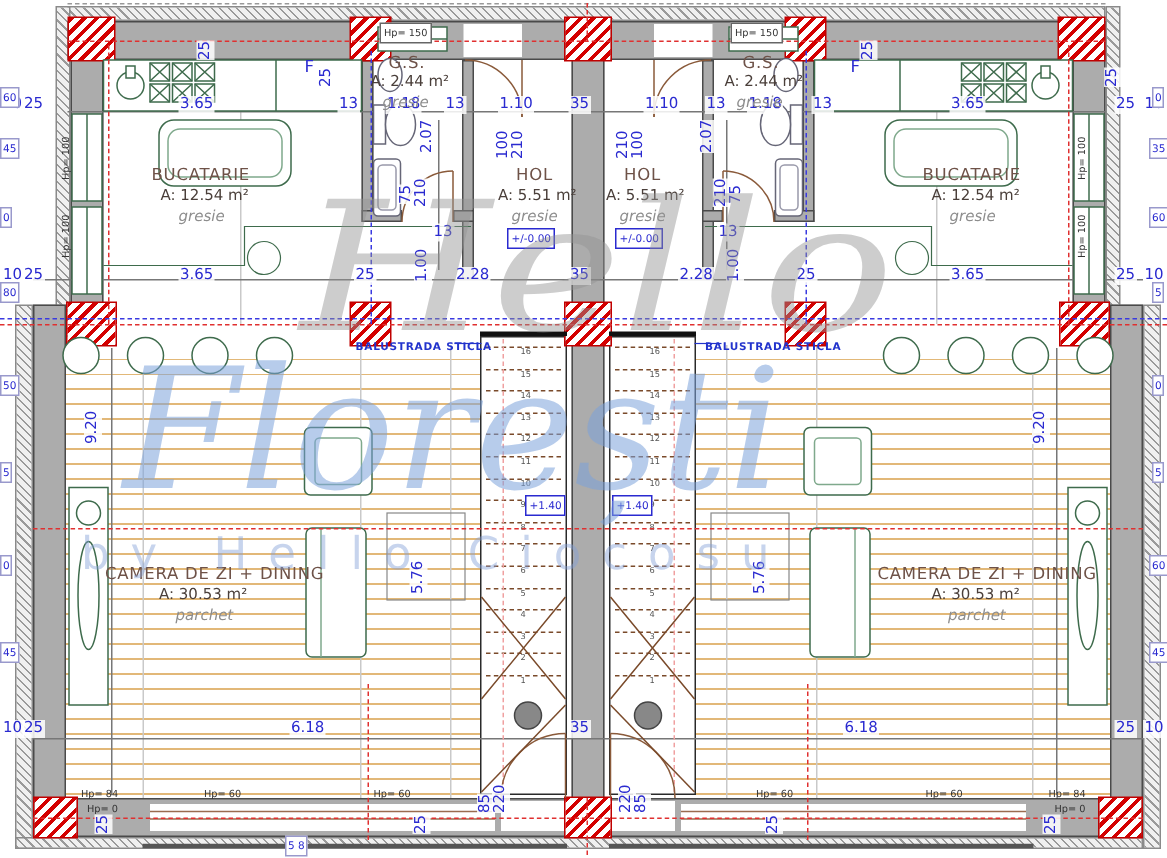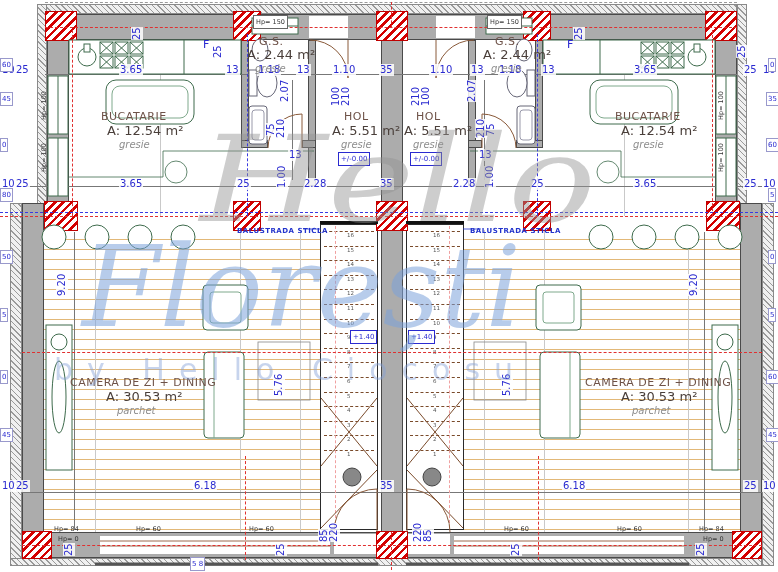--- a/index.html
+++ b/index.html
@@ -26,21 +26,21 @@
   .stepnum{position:absolute;font-size:5.5px;color:#555;left:26px}
   #ov{position:absolute;left:0;top:0;z-index:6}
   .lb{position:absolute;white-space:nowrap;z-index:10;line-height:12px}
   .d{font-size:10px;color:#2a2ad0;background:rgba(255,255,255,.85);padding:0 1px}
   .dv{font-size:10px;color:#2a2ad0;transform:rotate(-90deg);transform-origin:0 100%;
       background:rgba(255,255,255,.85)}
   .h{font-size:6.5px;color:#333}
   .hb{font-size:6.5px;color:#333;border:1px solid #666;background:#fff;padding:0 2px}
   .hv{font-size:6.5px;color:#333;transform:rotate(-90deg);transform-origin:0 100%}
   .rt{font-size:11px;color:#6e5248;letter-spacing:.5px}
-  .ra{font-size:13px;color:#4a3f3a}
+  .ra{font-size:10px;color:#4a3f3a}
   .rf{font-size:10px;color:#8d8d8d;font-style:italic}
   .lv{font-size:7px;color:#2a2ad0;border:1px solid #2a2ad0;background:#fff;padding:0 2px}
   .ba{font-size:7px;color:#2233cc;font-weight:bold;letter-spacing:.5px}
   .dc{font-size:7px;color:#2a2ad0;border:1px solid #99c;background:#fff;padding:0 1px}
   .f{font-size:11px;color:#2a2ad0}
   .wm{position:absolute;z-index:20;pointer-events:none;white-space:nowrap}
   #wm1{left:200px;top:110px;font:italic 120px "DejaVu Serif",serif;
        color:rgba(145,145,145,.46);transform:scaleX(1.22);transform-origin:0 0}
   #wm2{left:82px;top:222px;font:italic 112px "DejaVu Serif",serif;
        color:rgba(124,163,218,.55)}

